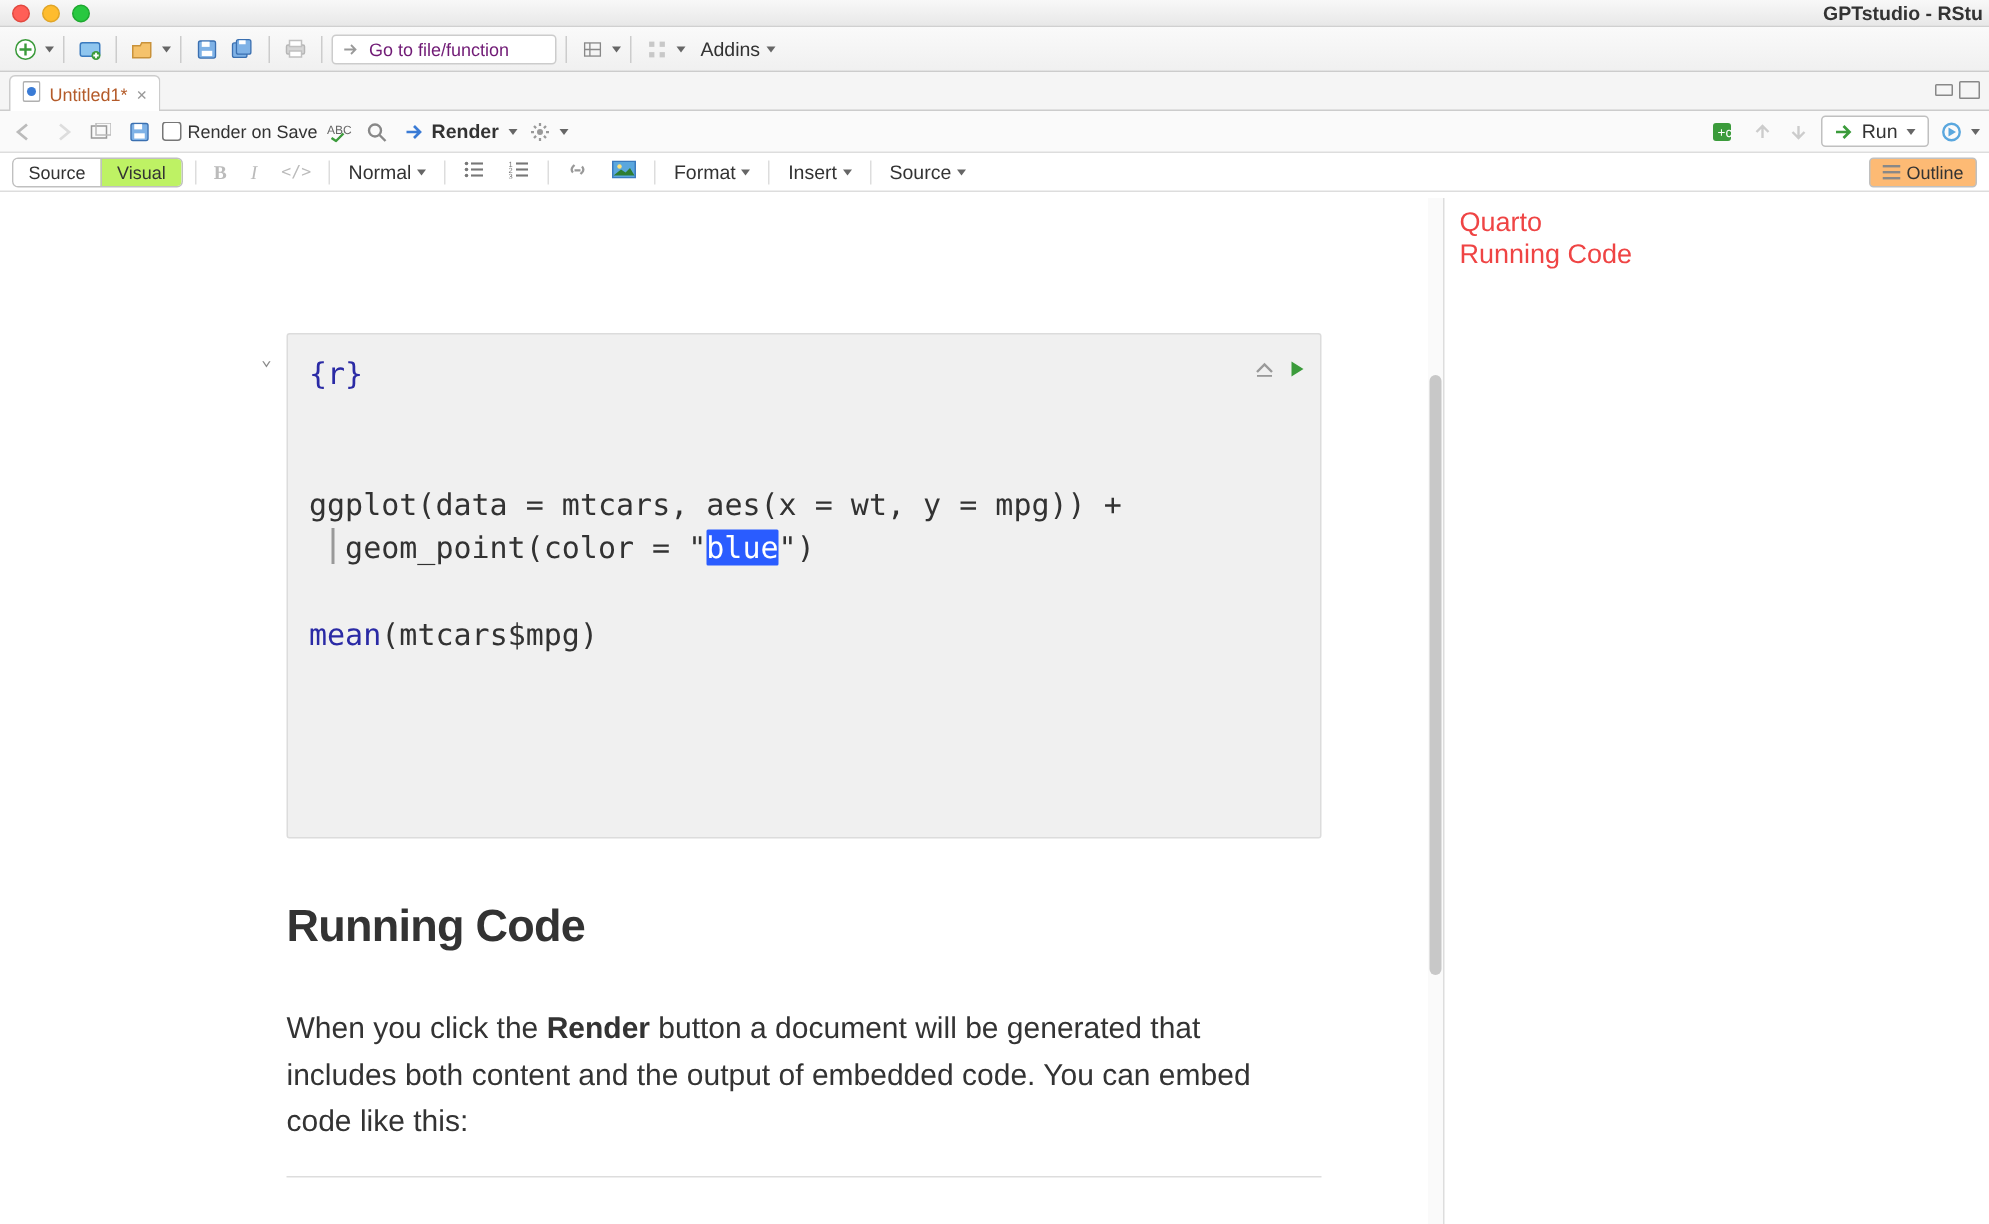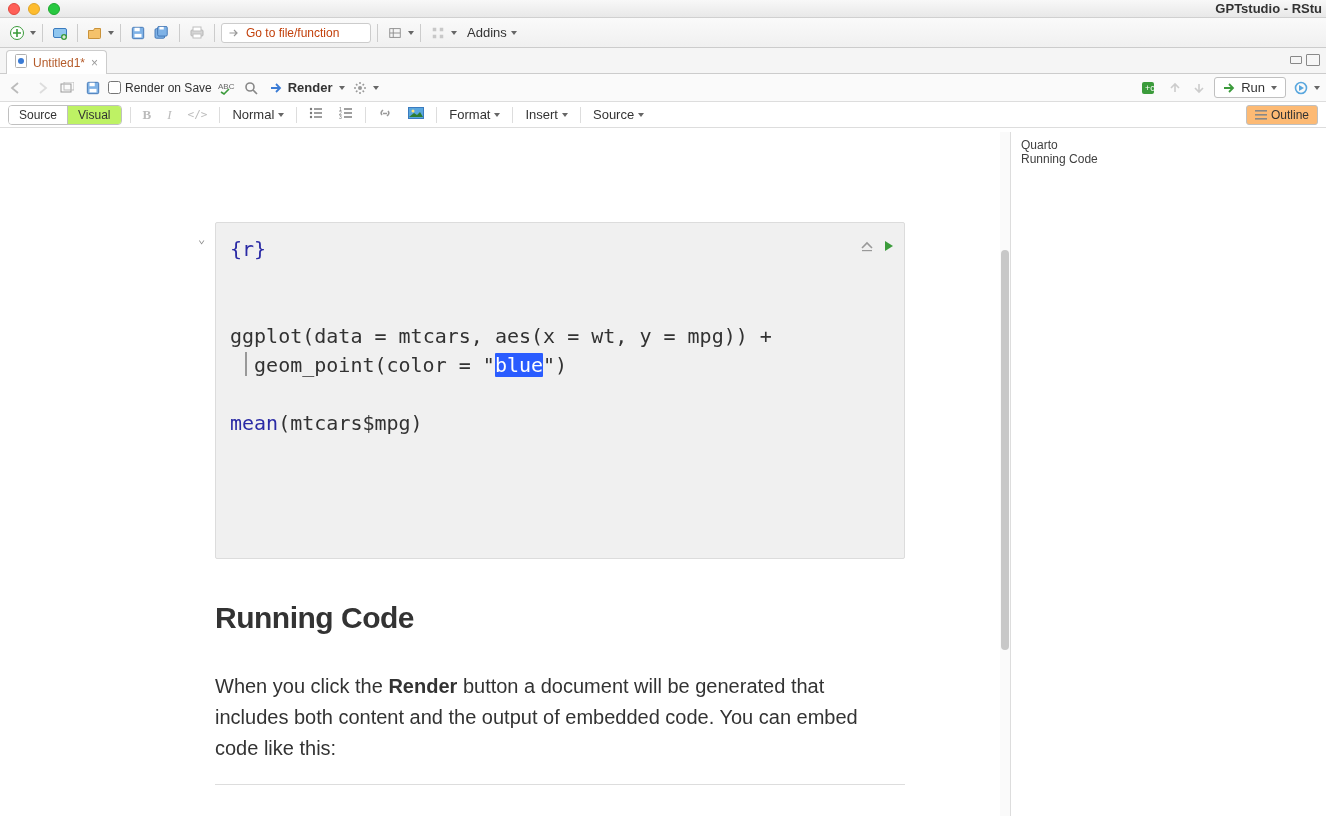--- a/index.html
+++ b/index.html
@@ -30,21 +30,21 @@
   .tl.red { background:#ff5f57; border:0.5px solid #e1483f; }
   .tl.yellow { background:#febc2e; border:0.5px solid #e0a528; }
   .tl.green { background:#28c840; border:0.5px solid #1ea830; }
   .title-center { position:absolute; right:0; top:0; bottom:0; display:flex; align-items:center; font-size:13px; color:#333; font-weight:600; padding-right:4px;}
 
   
   .toolbar { height:30px; background:linear-gradient(#fafafa,#f0f0f0); border-bottom:1px solid var(--border); display:flex; align-items:center; padding:0 6px; gap:2px; }
   .toolbar .sep { width:1px; height:18px; background:var(--border); margin:0 4px; }
   .ticon { width:22px; height:22px; display:flex; align-items:center; justify-content:center; border-radius:3px; cursor:default; }
   .ticon svg { display:block; }
-  .gotofile { width:150px; height:20px; background:#fff; border:1px solid var(--border); border-radius:3px; color:#c2410c; font-size:12px; display:flex; align-items:center; padding:0 6px; gap:6px;}
+  .gotofile { width:150px; height:20px; background:#fff; border:1px solid var(--border); border-radius:3px; color:#701a75; font-size:12px; display:flex; align-items:center; padding:0 6px; gap:6px;}
   .addins { padding:0 8px; height:20px; display:flex; align-items:center; gap:4px; font-size:13px;}
 
   
   .doctabs { height:26px; background:var(--toolbar-bg); border-bottom:1px solid var(--border); display:flex; padding:0 6px; justify-content:space-between;}
   .tabs { display:flex; align-items:flex-end; height:100%; }
   .tab { height:24px; border:1px solid var(--border); border-bottom:none; border-radius:4px 4px 0 0; background:var(--tab-bg-active); display:flex; align-items:center; gap:6px; padding:0 8px; font-size:12px; color:#b45b2a; position:relative; top:1px; }
   .tab .doc-ico { color:#3a7bd5; }
   .tab .close { color:#999; }
   .pane-ctrl { display:flex; align-items:center; gap:4px; padding-bottom:2px; }
   .pane-ctrl .sq { width:14px; height:12px; border:1.5px solid #888; border-radius:1px; }
@@ -69,21 +69,21 @@
   .fmt { padding:0 4px; color:#555; }
   .fmt.muted { color:#bbb; }
   .dd { display:flex; align-items:center; gap:4px; padding:0 4px; }
   .sepv { width:1px; height:16px; background:var(--border2); }
 
   
   .content { position:absolute; top:132px; left:0; right:0; bottom:0; display:flex; }
   .editor-pane { flex:1; position:relative; overflow:hidden; }
   .scroll { position:absolute; right:0; top:0; bottom:0; width:10px; background:#fafafa; }
   .scroll .thumb { position:absolute; right:1px; width:8px; border-radius:4px; background:#c8c8c8; }
-  .outline-pane { width:316px; border-left:1px solid var(--border2); padding:6px 10px; font-size:12px; color:#404040; }
+  .outline-pane { width:364px; border-left:1px solid var(--border2); padding:6px 10px; font-size:18px; color:#ef4444; }
 
   .doc { padding:0 0 20px 0; position:absolute; top:0; left:0; right:10px; bottom:0; overflow:hidden; }
   .doc-inner { margin:0 auto; max-width:810px; padding:0 0 0 0; }
   .doc-inner-pad { padding:90px 0 0 120px; }
   .chunk { background:var(--chunk-bg); border:1px solid var(--chunk-border); border-radius:2px; padding:12px 14px 120px 14px; font-family: ui-monospace, SFMono-Regular, Menlo, monospace; font-size:20px; line-height:1.45; color:var(--code); position:relative; }
   .chunk .fold { position:absolute; left:-18px; top:8px; color:#8a8a8a; font-size:12px; user-select:none; }
   .chunk .tools { position:absolute; right:10px; top:8px; display:flex; gap:10px; align-items:center; }
   .kw { color:var(--blue-kw); }
   .indent-bar { display:inline-block; border-left:2px solid #999; height:1.2em; vertical-align:-4px; margin-right:10px; position:relative; left:3px;}
   .sel { background:var(--sel-bg); color:#fff; border-radius:1px; padding:0 0px; }

